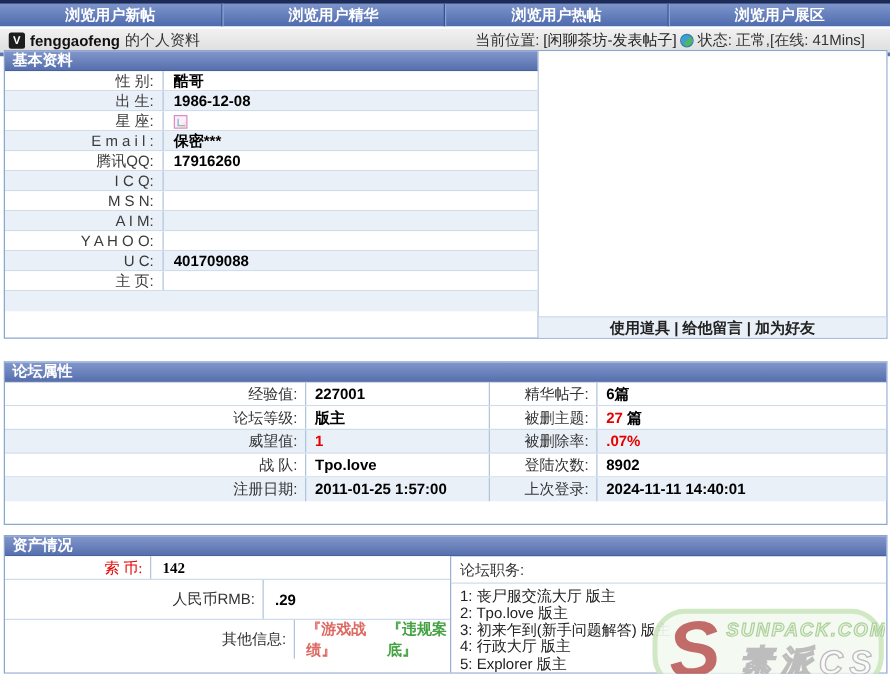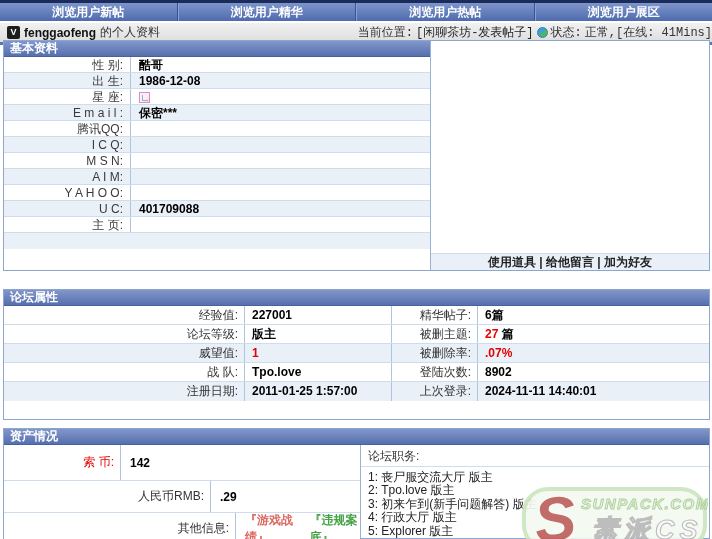--- a/index.html
+++ b/index.html
@@ -15,21 +15,21 @@
     border-right:1px solid #39538f; border-left:1px solid #8ba0d1; cursor:pointer; }
   .nav-item:first-child { border-left:none; } .nav-item:last-child { border-right:none; }
 
   
   .pheader { position:absolute; left:0; top:23px; width:712px; height:19px;
     background:linear-gradient(#f1f1f1,#dedede); display:flex; align-items:center; }
   .pheader-left { display:flex; align-items:center; padding-left:7px; gap:4px; }
   .user-badge { width:13px; height:13px; background:#1d1d1d; border-radius:2px; color:#fff;
     font-size:9px; font-weight:bold; text-align:center; line-height:13px; }
   .uname { font-weight:bold; color:#111; }
-  .pheader-right { margin-left:auto; padding-right:0; display:flex; align-items:center; gap:3px; color:#333;font-family:Liberation Mono, monospace; }
+  .pheader-right { margin-left:auto; padding-right:20px; display:flex; align-items:center; gap:3px; color:#333; }
   .loc-link { color:#222; cursor:pointer; }
   .status-icon { width:11px; height:11px; border-radius:50%;
     background:linear-gradient(135deg,#3f9fd2 45%,#53b55e 55%); display:inline-block;
     border:1px solid #2f7fae; }
   .blue-rule { position:absolute; left:0; top:42px; width:712px; height:3px; background:#5b76b4; }
 
   
   .section { position:absolute; left:3px; width:707px; border:1px solid #8ca7cf; background:#fff; }
   .sec-head { height:16px; line-height:15px; padding-left:6px; color:#fff; font-weight:bold;
     background:linear-gradient(#8296cb,#5670ae); border-bottom:1px solid #46619e; }
@@ -65,21 +65,21 @@
   .red { color:#e60000; }
 
   
   #sec-assets { top:428px; height:111px; }
   .assets-body { position:absolute; left:0; top:16px; bottom:0; right:0; display:flex; }
   .a-left { width:357px; border-right:1px solid #9ab1d4; }
   .a-row { display:flex; border-bottom:1px solid #cfdcec; background:#fff; }
   .a-row .a-label { text-align:right; padding-right:6px; border-right:1px solid #afc5de;
     display:flex; align-items:center; justify-content:flex-end; }
   .a-row .a-value { flex:1; padding-left:9px; font-weight:bold; color:#000; display:flex; align-items:center; }
-  .a-r0 { height:36px; } .a-r0 .a-label { width:117px; }
+  .a-r0 { height:19px;font-family:Liberation Serif, serif; } .a-r0 .a-label { width:117px; }
   .a-r1 { height:32px; } .a-r1 .a-label { width:207px; }
   .a-r2 { height:31px; border-bottom:none; } .a-r2 .a-label { width:232px; }
   .link-red { color:#dd6a62; cursor:pointer; font-weight:bold; }
   .link-green { color:#44a244; cursor:pointer; font-weight:bold; margin-left:14px; }
   .a-right { flex:1; position:relative; }
   .duty-title { height:22px; line-height:22px; padding-left:7px; border-bottom:1px solid #cfdcec; }
   .duty-list { padding:4px 0 0 7px; line-height:13.4px; color:#222; }
   .watermark { position:absolute; right:1px; top:39px; opacity:.92; }
 </style>
 </head>
@@ -124,20 +124,21 @@
       <div class="b-row">
         <div class="b-label">星 座:</div>
         <div class="b-value"><span class="img-broken"></span></div>
       </div>
       <div class="b-row alt">
         <div class="b-label">E m a i l :</div>
         <div class="b-value">保密***</div>
       </div>
       <div class="b-row">
         <div class="b-label">腾讯QQ:</div>
+        <div class="b-value">17916260</div>
       </div>
       <div class="b-row alt">
         <div class="b-label">I C Q:</div>
         <div class="b-value"></div>
       </div>
       <div class="b-row">
         <div class="b-label">M S N:</div>
         <div class="b-value"></div>
       </div>
       <div class="b-row alt">

